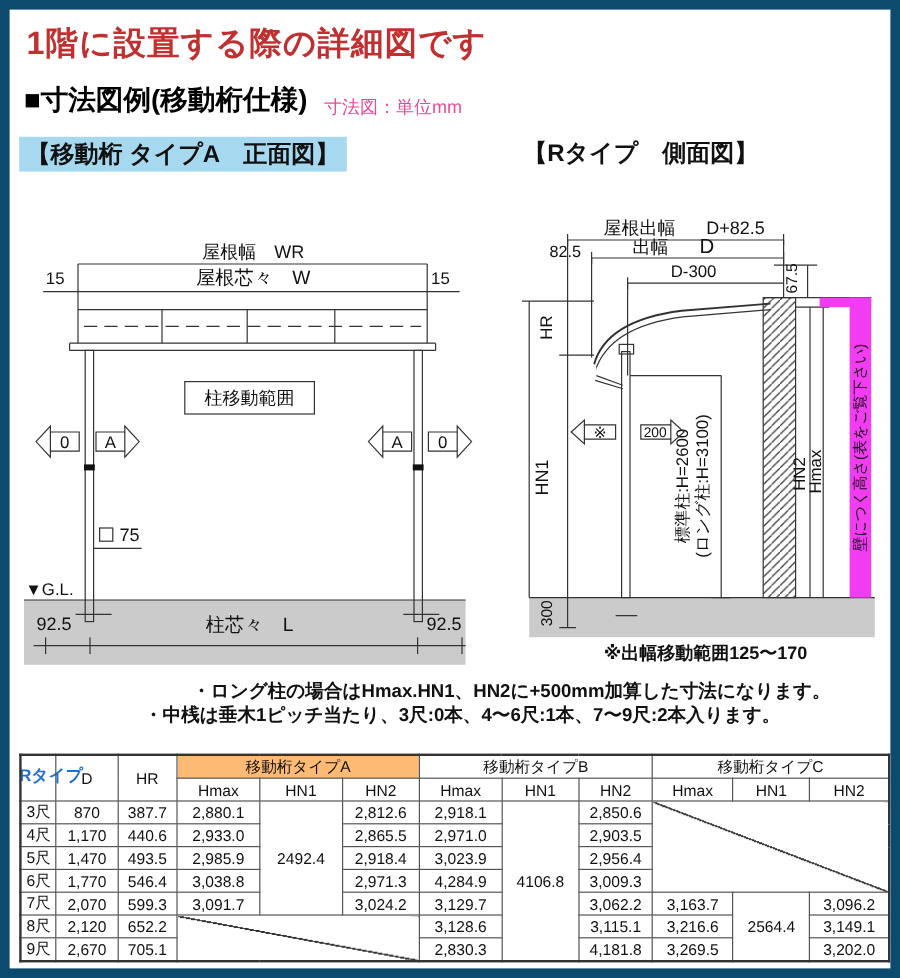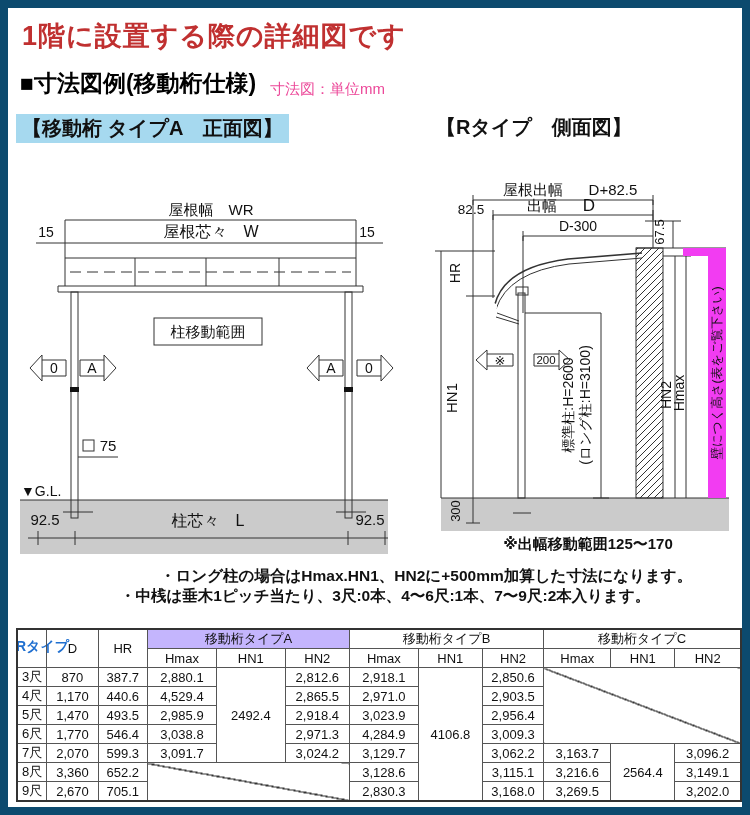--- a/index.html
+++ b/index.html
@@ -16,21 +16,21 @@
   .dim-head{left:12px;top:554px;font-size:23px;font-weight:bold;}
   .note1{left:112px;top:558px;font-size:15.5px;font-weight:bold;margin-left:40px;}
   .note2{left:112px;top:578px;font-size:15.5px;font-weight:bold;}
   .rtype{left:8px;top:600px;font-size:14px;font-weight:bold;color:#1f6fd0;margin-top:30px;}
   svg text{font-family:"Liberation Sans","DejaVu Sans",sans-serif;fill:#111;}
   svg line,svg path,svg polygon,svg rect.ln{stroke:#333;fill:none;}
   table.dim{position:absolute;left:8px;top:620px;border-collapse:collapse;table-layout:fixed;
             font-size:13px;text-align:center;}
   table.dim td{border:1px solid #555;height:18px;padding:0 2px;overflow:hidden;white-space:nowrap;}
   table.dim tr.gh td, table.dim tr.sh td{height:18px;}
-  td.hA{background:#c4b5fd;}
+  td.hA{background:#fdba74;}
   td.blL{border-left:3px solid #8fd2ec;}
   td.blR{border-right:3px solid #8fd2ec;}
   td.blT{border-top:3px solid #8fd2ec;}
   td.blB{border-bottom:3px solid #8fd2ec;}
   td.diag{background:linear-gradient(to top right,#fff calc(50% - 0.7px),#333 calc(50% - 0.7px),#333 calc(50% + 0.7px),#fff calc(50% + 0.7px));}
   table.dim{border:2px solid #333;}
 </style>
 </head>
 <body>
 
@@ -250,21 +250,21 @@
       <td class="blR">2,812.6</td>
       <td>2,918.1</td>
       <td rowspan="7">4106.8</td>
       <td>2,850.6</td>
       <td colspan="3" rowspan="4" class="diag"></td>
     </tr>
     <tr>
       <td>4尺</td>
       <td>1,170</td>
       <td>440.6</td>
-      <td class="blL">4,529.4</td>
+      <td class="blL">2,933.0</td>
       <td class="blR">2,865.5</td>
       <td>2,971.0</td>
       <td>2,903.5</td>
     </tr>
     <tr>
       <td>5尺</td>
       <td>1,470</td>
       <td>493.5</td>
       <td class="blL">2,985.9</td>
       <td class="blR">2,918.4</td>
@@ -287,33 +287,33 @@
       <td class="blL blB">3,091.7</td>
       <td class="blR blB">3,024.2</td>
       <td>3,129.7</td>
       <td>3,062.2</td>
       <td>3,163.7</td>
       <td rowspan="3">2564.4</td>
       <td>3,096.2</td>
     </tr>
     <tr>
       <td>8尺</td>
-      <td>3,360</td>
+      <td>2,120</td>
       <td>652.2</td>
       <td colspan="3" rowspan="2" class="diag"></td>
       <td>3,128.6</td>
       <td>3,115.1</td>
       <td>3,216.6</td>
       <td>3,149.1</td>
     </tr>
     <tr>
       <td>9尺</td>
       <td>2,670</td>
       <td>705.1</td>
       <td>2,830.3</td>
-      <td>3,168.0</td>
+      <td>4,181.8</td>
       <td>3,269.5</td>
       <td>3,202.0</td>
     </tr>
   </tbody>
     </table>
 
 </div>
 
 </body></html>

